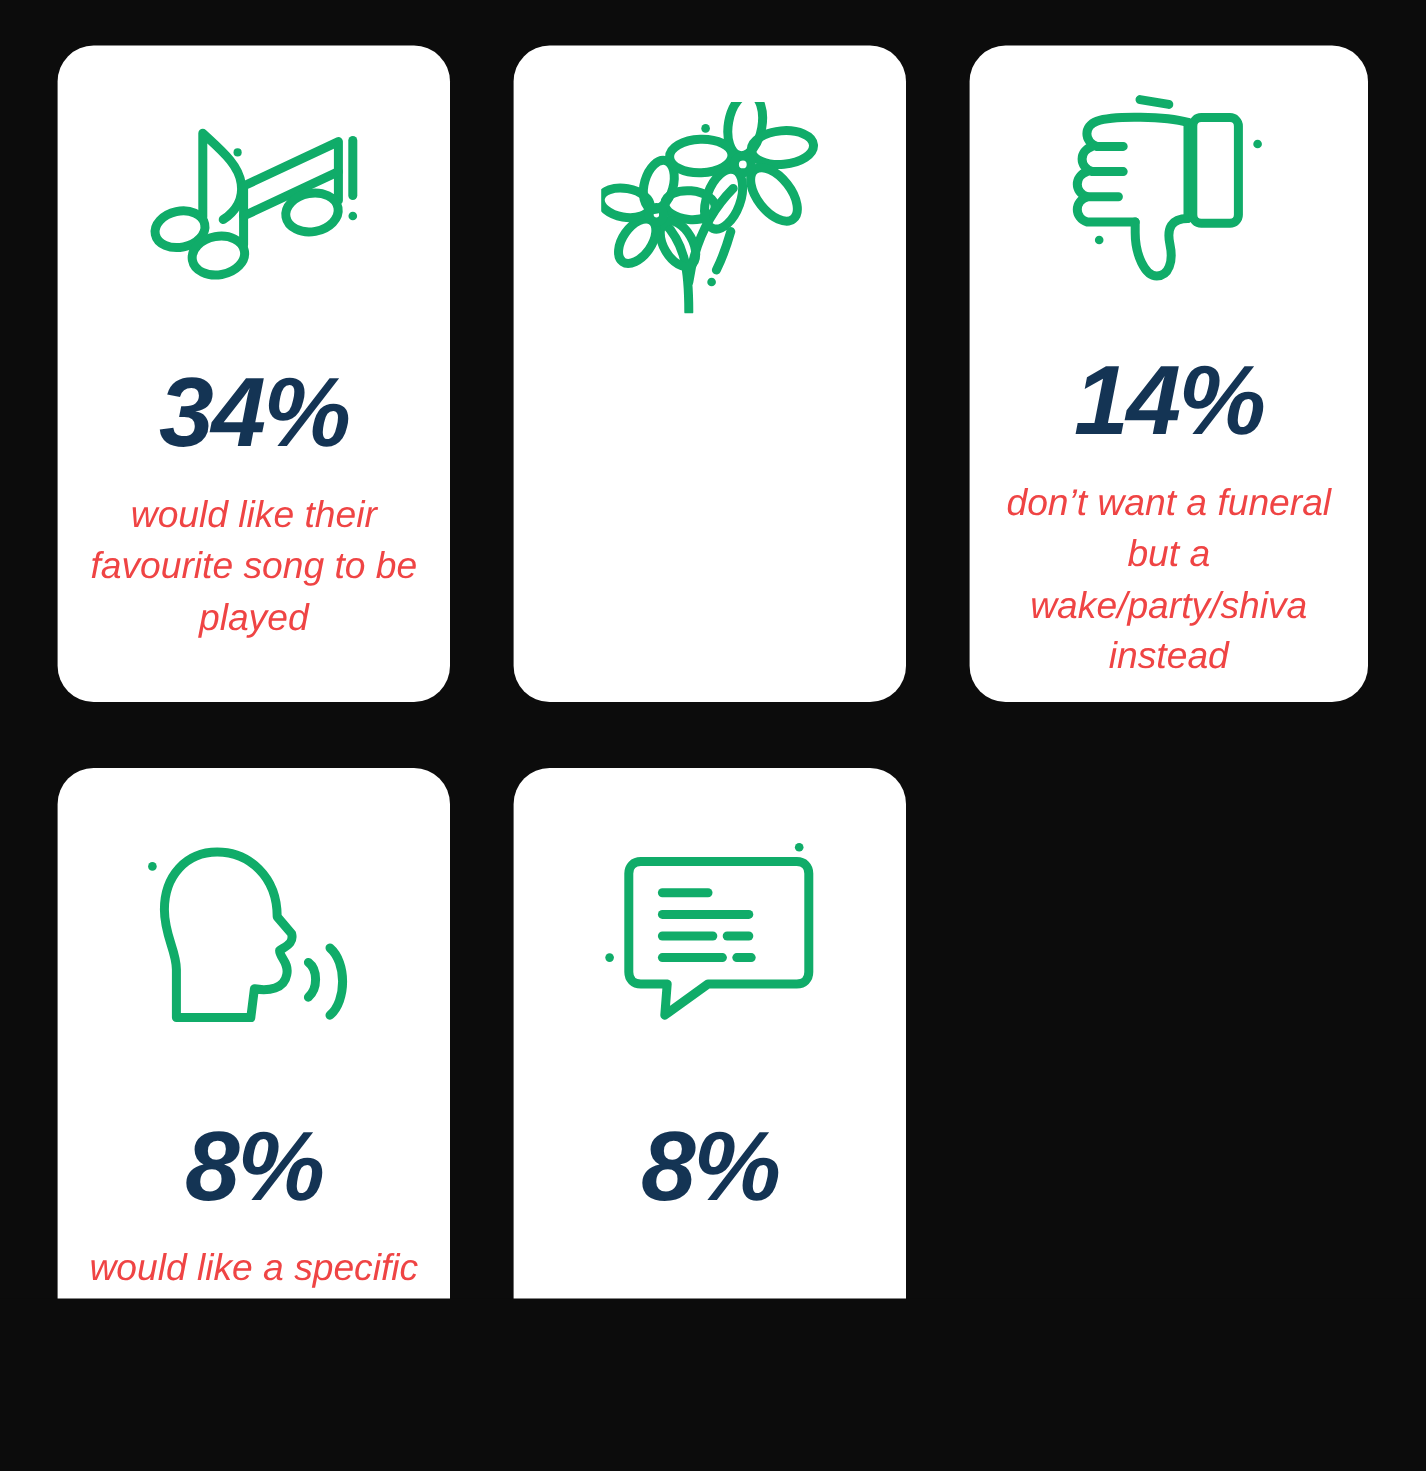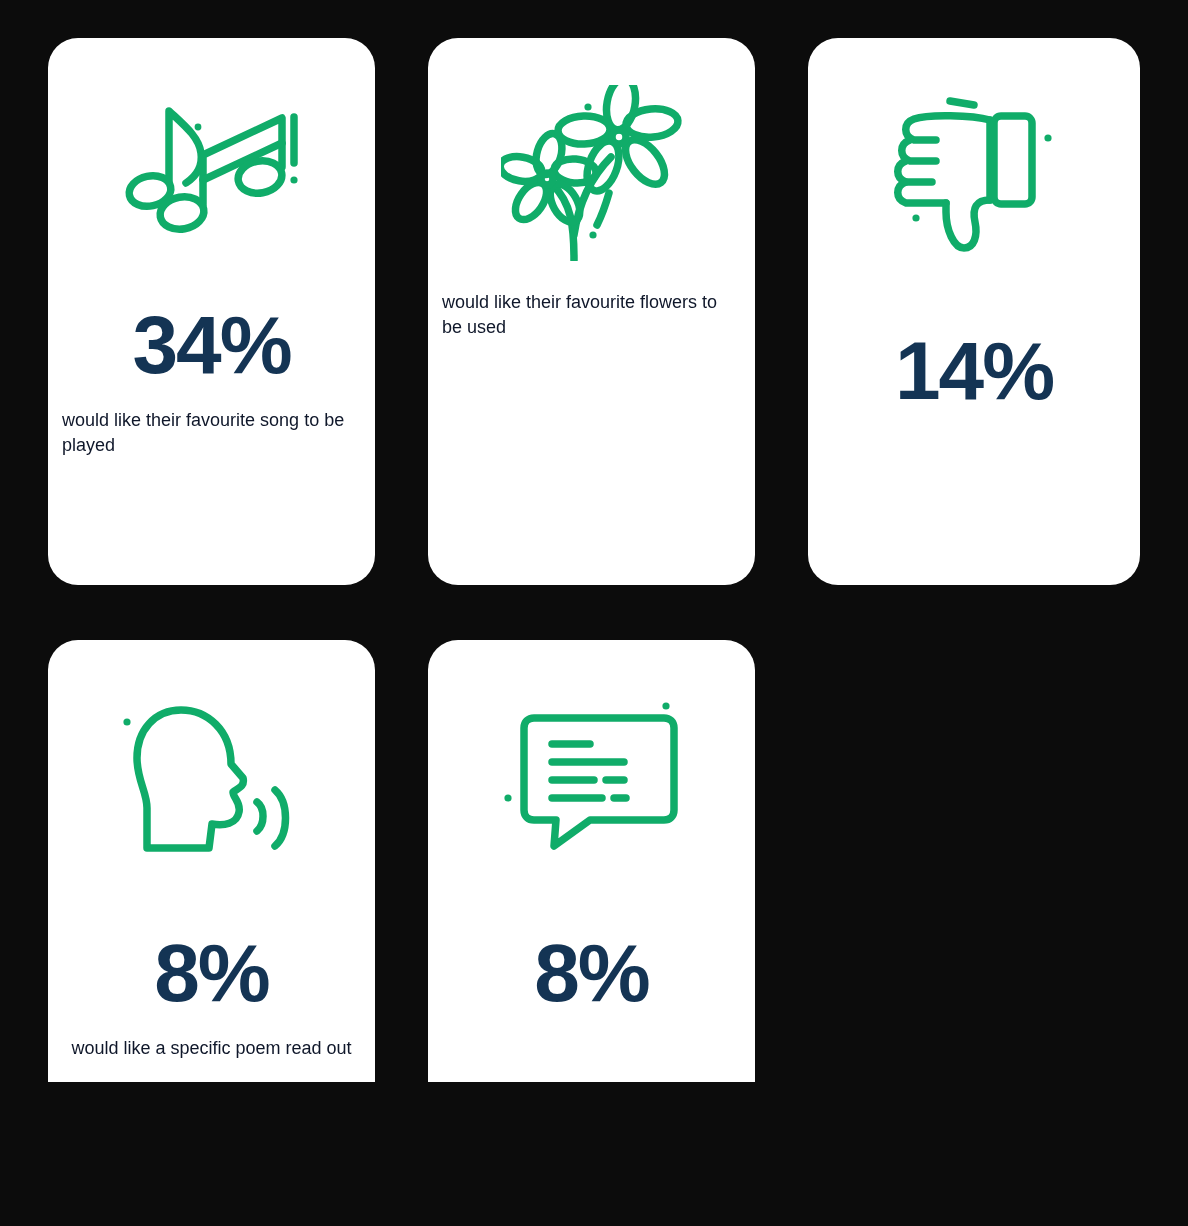--- a/index.html
+++ b/index.html
@@ -10,20 +10,21 @@
     background: #0c0c0c;
     font-family: "Liberation Sans", sans-serif;
   }
 
   #stage {
     position: relative;
     width: 1188px;
     height: 1082px;
     background: #0c0c0c;
     overflow: hidden;
+    font-style: italic;
   }
 
   #grid {
     position: absolute;
     left: 48px;
     top: 38px;
     width: 1092px;
     height: 1152px;
     display: grid;
     grid-template-columns: 327px 327px 332px;
@@ -56,25 +57,25 @@
     font-size: 82px;
     font-weight: 700;
     color: #143454;
     letter-spacing: -2px;
     line-height: 1;
     margin-top: 36px;
   }
 
   .caption {
     font-family: "Liberation Sans", sans-serif;
-    font-size: 18px;
+    font-size: 31px;
     font-weight: 400;
-    color: #0f172a;
+    color: #ef4444;
     line-height: 1.38;
-    text-align: left;
+    text-align: center;
     margin-top: 22px;
     max-width: 300px;
   }
 
   
   .row2 .icon-wrap { height: 200px; }
   .row2 .stat { margin-top: 52px; }
 </style>
 </head>
 <body>
@@ -127,21 +128,20 @@
             <ellipse cx="-16" cy="28" rx="14" ry="26" transform="rotate(200 -16 28)"></ellipse>
             <ellipse cx="-35" cy="-8" rx="14" ry="26" transform="rotate(268 -35 -8)"></ellipse>
             <circle cx="0" cy="-1" r="7"></circle>
           </g>
 
           <path d="M108 108 C104 122 100 132 96 140"></path>
           <circle cx="87" cy="22" r="3.6" fill="#10ac69" stroke="none"></circle>
           <circle cx="92" cy="150" r="3.6" fill="#10ac69" stroke="none"></circle>
         </svg>
       </div>
-      <div class="caption">would like their favourite flowers to be used</div>
     </div>
 
     <div class="card row2">
       <div class="icon-wrap">
         <svg width="180" height="164" viewBox="0 0 180 164" fill="none" stroke="#10ac69" stroke-width="7.5" stroke-linecap="round" stroke-linejoin="round">
 
           <path d="M106 24 C88 19 44 18 30 23 C19 27 19 40 30 44 L52 44"></path>
           <path d="M26 44 C15 48 15 61 26 65 L52 65"></path>
           <path d="M22 65 C11 69 11 82 22 86 L48 86"></path>
           <path d="M22 86 C11 90 11 103 22 107 L62 107"></path>
@@ -151,20 +151,21 @@
           <path d="M106 24 L106 104"></path>
 
           <rect x="110" y="20" width="38" height="88" rx="7"></rect>
 
           <path d="M66 5 L90 9"></path>
           <circle cx="164" cy="42" r="3.6" fill="#10ac69" stroke="none"></circle>
           <circle cx="32" cy="122" r="3.6" fill="#10ac69" stroke="none"></circle>
         </svg>
       </div>
       <div class="stat">14%</div>
+      <div class="caption">don’t want a funeral but a wake/party/shiva instead</div>
     </div>
 
     <div class="card row2">
       <div class="icon-wrap">
         <svg width="186" height="160" viewBox="0 0 186 160" fill="none" stroke="#10ac69" stroke-width="7.5" stroke-linecap="round" stroke-linejoin="round">
 
           <path d="M28 148 H90 L93 124 C105 126 118 124 120 112
                    C122 102 114 98 114 92 C120 88 126 86 124 78
                    L112 64 C112 30 88 10 62 10 C36 10 18 30 18 58
                    C18 80 28 92 28 108 Z"></path>

